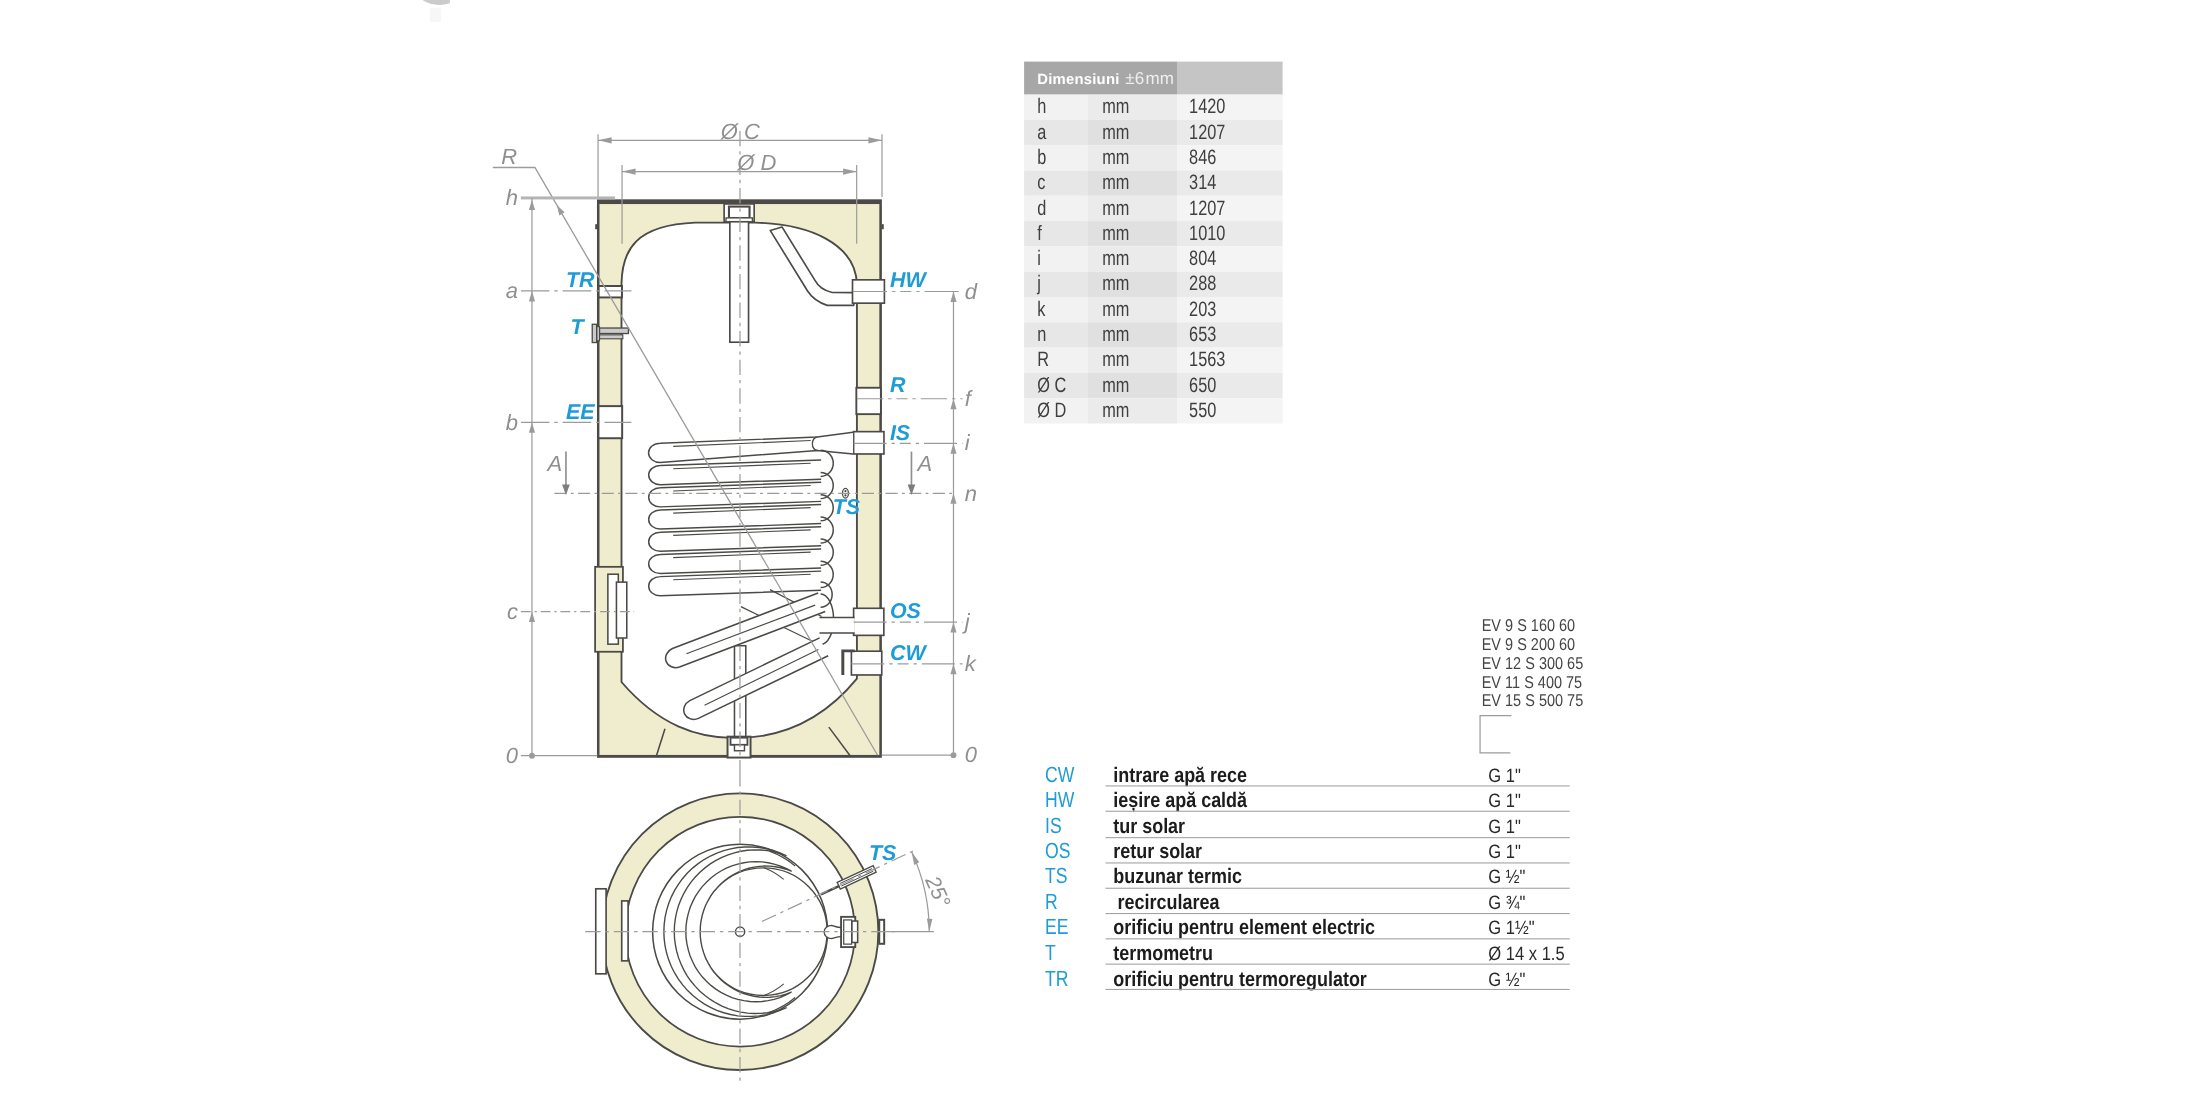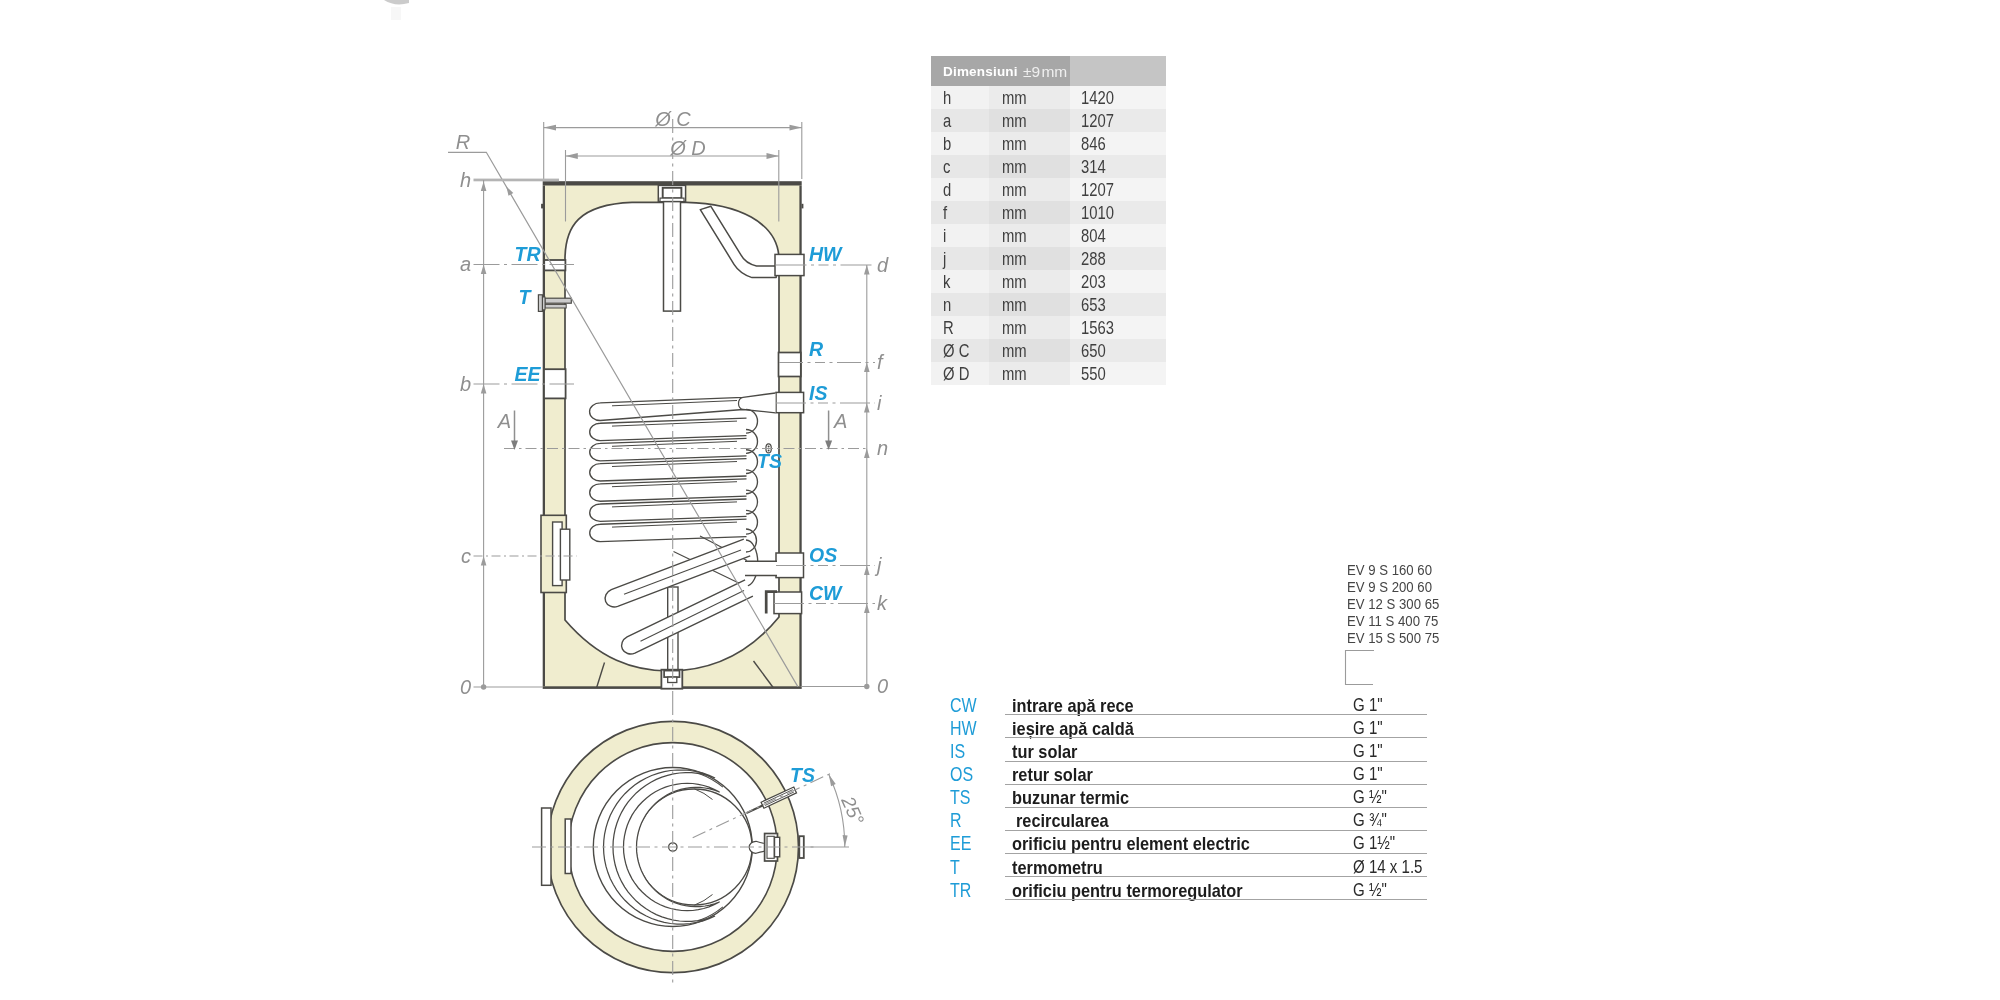--- a/index.html
+++ b/index.html
@@ -182,21 +182,21 @@
       <path d="M844.8,847.0 A172,172 0 0 0 828.7,774.3" fill="none" stroke="#9b9b9b" stroke-width="1.1"></path>
       <path d="M844.8,847.0 L842.6,835.0 L847.6,835.4 Z" fill="#9b9b9b"></path>
       <path d="M828.7,774.3 L831.1,786.3 L835.7,783.9 Z" fill="#9b9b9b"></path>
       <text x="841" y="800" font-size="19" font-style="italic" fill="#8f8f8f" transform="rotate(66 841 800)">25°</text>
       <text x="790" y="781.5" font-size="19.5" font-style="italic" font-weight="bold" fill="#1e9cd7">TS</text>
       <path d="M1374,650.5 H1345.5 V684.5 H1373" fill="none" stroke="#9b9b9b" stroke-width="1.1"></path>
 </svg>
 <div style="position:absolute;left:931px;top:56px;width:139px;height:30px;background:#a7a7a7;"></div>
     <div style="position:absolute;left:1070px;top:56px;width:96px;height:30px;background:#c5c5c5;"></div>
     <div style="position:absolute;left:943px;top:56px;height:30px;line-height:31px;font-size:13.5px;font-weight:bold;color:#fff;letter-spacing:0.2px;">Dimensiuni</div>
-    <div style="position:absolute;left:1023px;top:56px;height:30px;line-height:31px;font-size:15.5px;color:#efefef;">±9 mm</div>
+    <div style="position:absolute;left:1023px;top:56px;height:30px;line-height:31px;font-size:15.5px;color:#efefef;">±6 mm</div>
     <div style="position:absolute;left:931px;top:86.0px;width:58px;height:23.0px;background:#f2f2f2;"></div>
     <div style="position:absolute;left:989px;top:86.0px;width:81px;height:23.0px;background:#ebebeb;"></div>
     <div style="position:absolute;left:1070px;top:86.0px;width:96px;height:23.0px;background:#f4f4f4;"></div>
     <div style="position:absolute;left:943px;top:86.0px;width:46px;height:23.0px;font-size:19px;color:#3f3f3f;line-height:23.0px;transform:scaleX(0.78);transform-origin:left center;">h</div>
     <div style="position:absolute;left:1002px;top:86.0px;width:68px;height:23.0px;font-size:19px;color:#3f3f3f;line-height:23.0px;transform:scaleX(0.78);transform-origin:left center;">mm</div>
     <div style="position:absolute;left:1081px;top:86.0px;width:85px;height:23.0px;font-size:19px;color:#3f3f3f;line-height:23.0px;transform:scaleX(0.78);transform-origin:left center;">1420</div>
     <div style="position:absolute;left:931px;top:109.0px;width:58px;height:23.0px;background:#e7e7e7;"></div>
     <div style="position:absolute;left:989px;top:109.0px;width:81px;height:23.0px;background:#e0e0e0;"></div>
     <div style="position:absolute;left:1070px;top:109.0px;width:96px;height:23.0px;background:#eaeaea;"></div>
     <div style="position:absolute;left:943px;top:109.0px;width:46px;height:23.0px;font-size:19px;color:#3f3f3f;line-height:23.0px;transform:scaleX(0.78);transform-origin:left center;">a</div>

